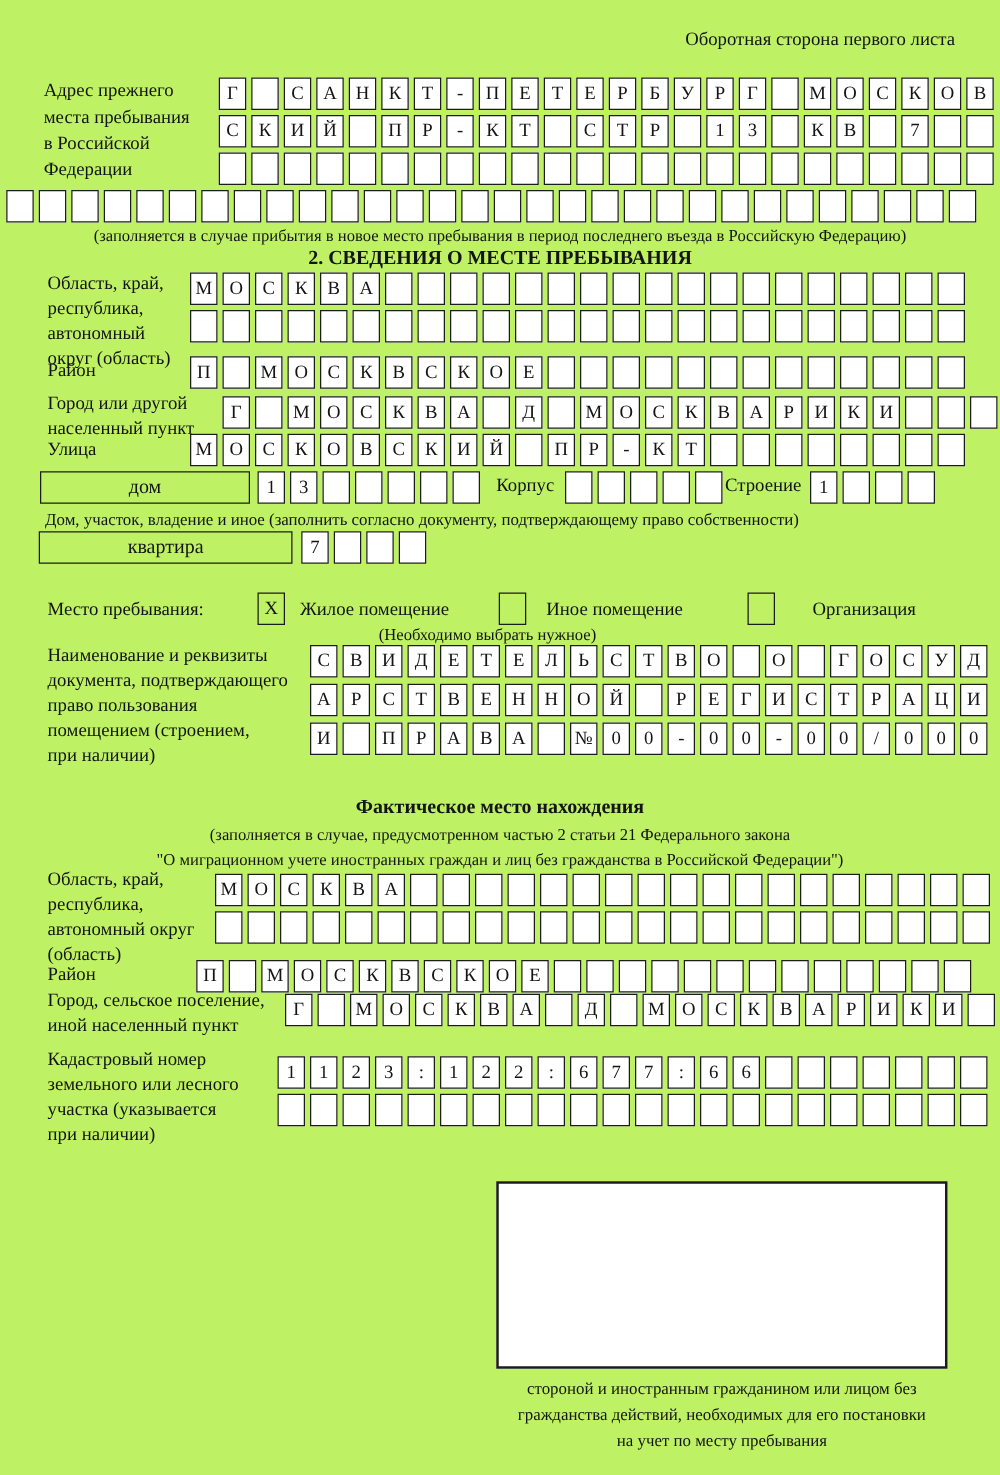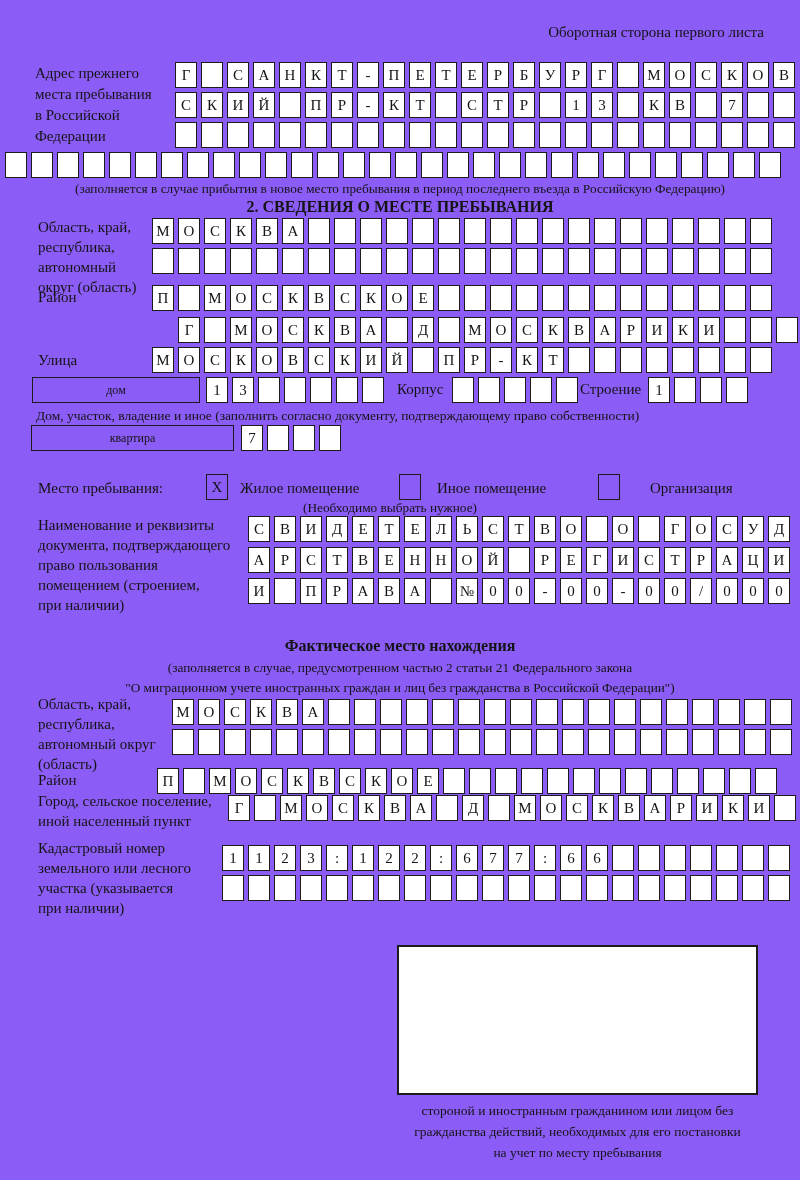--- a/index.html
+++ b/index.html
@@ -1,33 +1,33 @@
 <!DOCTYPE html>
 <html><head>
 <meta charset="utf-8">
 <style>
   html,body { margin:0; padding:0; background:#ffffff; }
   .page {
-    position:relative; width:800px; height:1180px; background:#8b5cf6;
+    position:relative; width:800px; height:1180px; background:#bef264;
     font-family:"Liberation Serif","DejaVu Serif",serif; color:#141414;
     overflow:hidden;
   }
   .abs { position:absolute; }
   .lbl { font-size:15px; line-height:21px; white-space:nowrap; }
   .lbl20 { font-size:15px; line-height:20px; white-space:nowrap; }
   .cells { display:flex; }
   .cell {
     flex:none; box-sizing:border-box; width:22px; height:26px;
     border:1.7px solid #1c1c1c; margin-right:4px; background:#fff;
     display:flex; align-items:center; justify-content:center;
     font-size:15px; font-family:"Liberation Serif","DejaVu Serif",serif;
   }
   .widebox {
     box-sizing:border-box; border:1.7px solid #1c1c1c; height:26px;
-    display:flex; align-items:center; justify-content:center; font-size:12px;
+    display:flex; align-items:center; justify-content:center; font-size:16px;
   }
   .checkbox {
     box-sizing:border-box; width:22px; height:26px; border:1.7px solid #1c1c1c;
     display:flex; align-items:center; justify-content:center; font-size:15px;
   }
   .note { font-size:13.3px; text-align:center; width:800px; white-space:nowrap; }
   .note-left { font-size:13.5px; white-space:nowrap; }
   .title { font-weight:bold; font-size:16px; text-align:center; width:800px; white-space:nowrap; }
   .bigbox { box-sizing:border-box; border:2px solid #1c1c1c; background:#fff; }
   .marknote { font-size:13.5px; line-height:21px; text-align:center; }
@@ -239,20 +239,24 @@
       <span class="cell"></span>
       <span class="cell"></span>
       <span class="cell"></span>
       <span class="cell"></span>
       <span class="cell"></span>
       <span class="cell"></span>
       <span class="cell"></span>
       <span class="cell"></span>
     </div>
 
+  <div class="abs lbl20" style="left:38px; top:313px;">
+      <div>Город или другой</div>
+      <div>населенный пункт</div>
+    </div>
   <div class="abs cells" style="left:178px; top:317px;">
       <span class="cell">Г</span>
       <span class="cell"></span>
       <span class="cell">М</span>
       <span class="cell">О</span>
       <span class="cell">С</span>
       <span class="cell">К</span>
       <span class="cell">В</span>
       <span class="cell">А</span>
       <span class="cell"></span>

